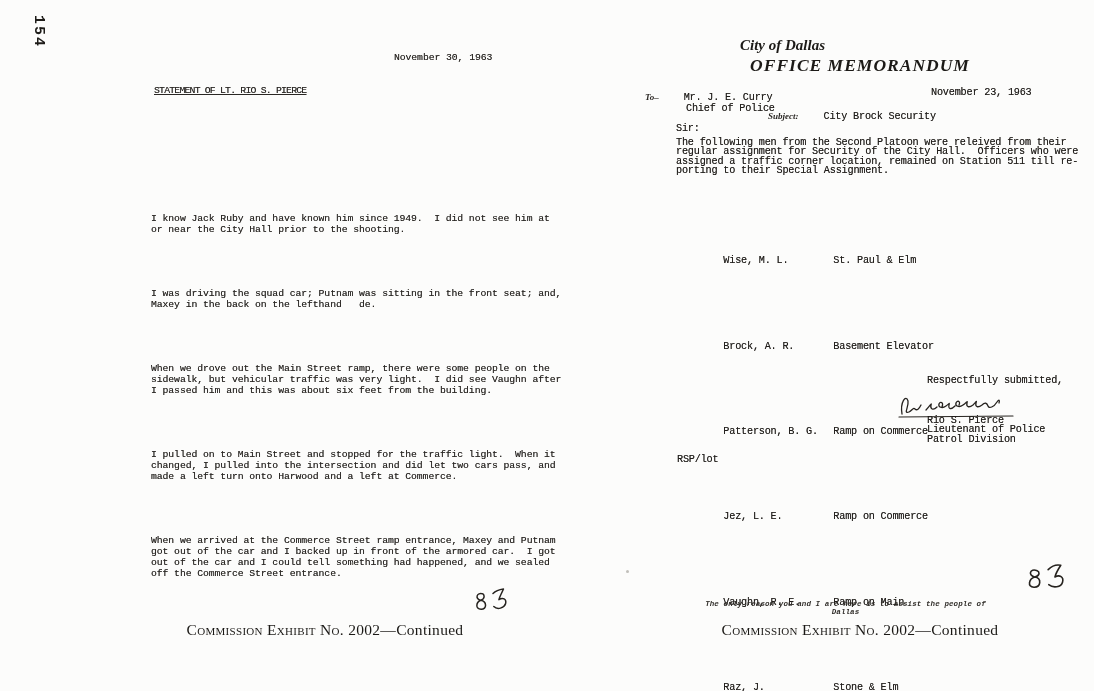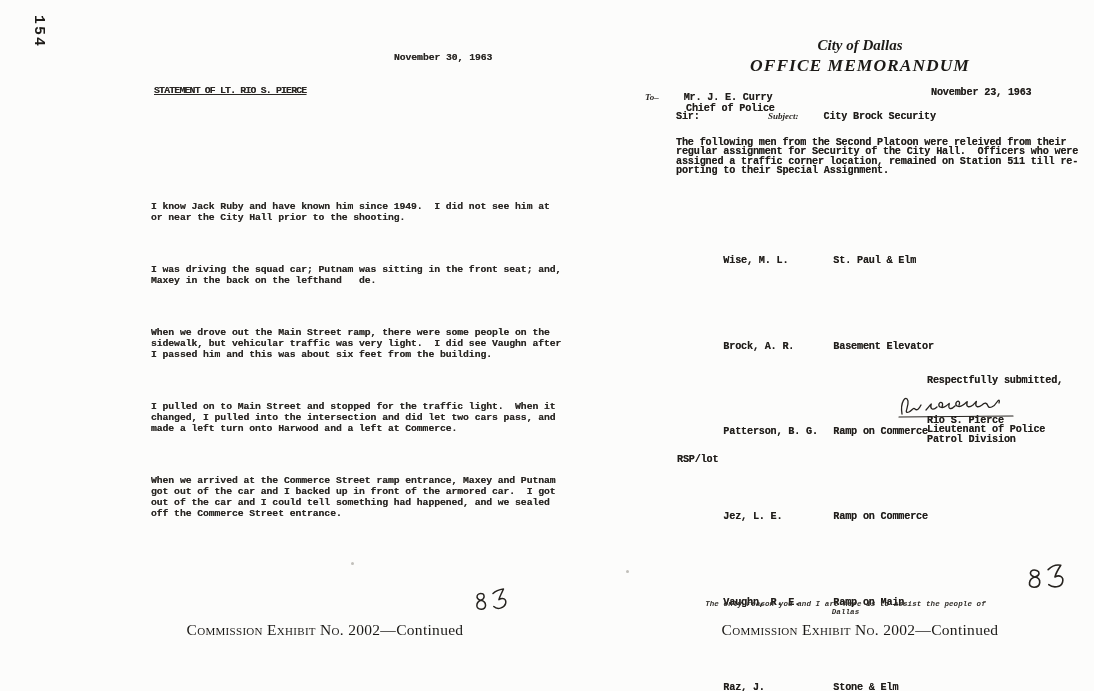--- a/index.html
+++ b/index.html
@@ -3,31 +3,31 @@
 <meta charset="utf-8">
 <style>
   html,body{margin:0;padding:0;background:#e9e9e7;}
   .canvas{
     position:relative;width:1094px;height:691px;overflow:hidden;
     background:#fcfcfb;color:#23211e;
   }
   .abs{position:absolute;}
   .tw{ 
     font-family:"Liberation Mono","DejaVu Sans Mono",monospace;
-    font-weight:700;color:#2a2724;
+    font-weight:400;color:#2a2724;
     text-shadow:0 0 .5px rgba(20,18,15,.6);
     white-space:pre-wrap;
     padding-left:25px;
   }
   .tw-left{font-size:9.8px;line-height:11px;letter-spacing:-0.1px;}
   .tw-right{font-size:10.2px;line-height:9.4px;letter-spacing:-0.2px;color:#201d1a;}
-  .body-left p{margin:0 0 8px 0;}
+  .body-left p{margin:12px 0 8px 0;}
   .title-underline{text-decoration:underline;letter-spacing:-0.8px;}
   .serif-it{font-family:"Liberation Serif","DejaVu Serif",serif;font-style:italic;}
-  .letterhead-city{font-size:15px;font-weight:700;text-align:center;color:#1c1a17;}
+  .letterhead-city{font-size:15px;font-weight:700;color:#1c1a17;}
   .letterhead-type{font-size:17.5px;font-weight:700;letter-spacing:1px;text-align:center;color:#1c1a17;}
   .form-label{font-size:9px;font-weight:700;color:#2a2724;}
   .assign-row{white-space:pre;line-height:9.7px;}
   .assign-name{display:inline-block;width:110px;margin-top:28px;}
   .caption{
     font-family:"Liberation Serif","DejaVu Serif",serif;
     font-size:15.5px;font-weight:400;color:#1b1916;text-align:center;
     letter-spacing:.3px;white-space:nowrap;
   }
   .caption .sc{font-variant:small-caps;}
@@ -98,21 +98,21 @@
     <span class="serif-it form-label">To–</span><span class="tw tw-right">Mr. J. E. Curry</span>
     <div class="tw tw-right" style="margin-left:16px;">Chief of Police</div>
   </div>
 
   <div class="abs tw tw-right" style="left:906px;top:88px;">November 23, 1963</div>
 
   <div class="abs" style="left:768px;top:105px;">
     <span class="serif-it form-label">Subject:</span><span class="tw tw-right">City Brock Security</span>
   </div>
 
-  <div class="abs tw tw-right" style="left:651px;top:112px;">Sir:</div>
+  <div class="abs tw tw-right" style="left:651px;top:124px;">Sir:</div>
 
   <div class="abs tw tw-right" style="left:651px;top:138px;width:436px;">The following men from the Second Platoon were releived from their
 regular assignment for Security of the City Hall.  Officers who were
 assigned a traffic corner location, remained on Station 511 till re-
 porting to their Special Assignment.</div>
 
   <div class="abs tw tw-right" style="left:651px;top:181px;width:436px;">
     
   
       <div class="assign-row">

